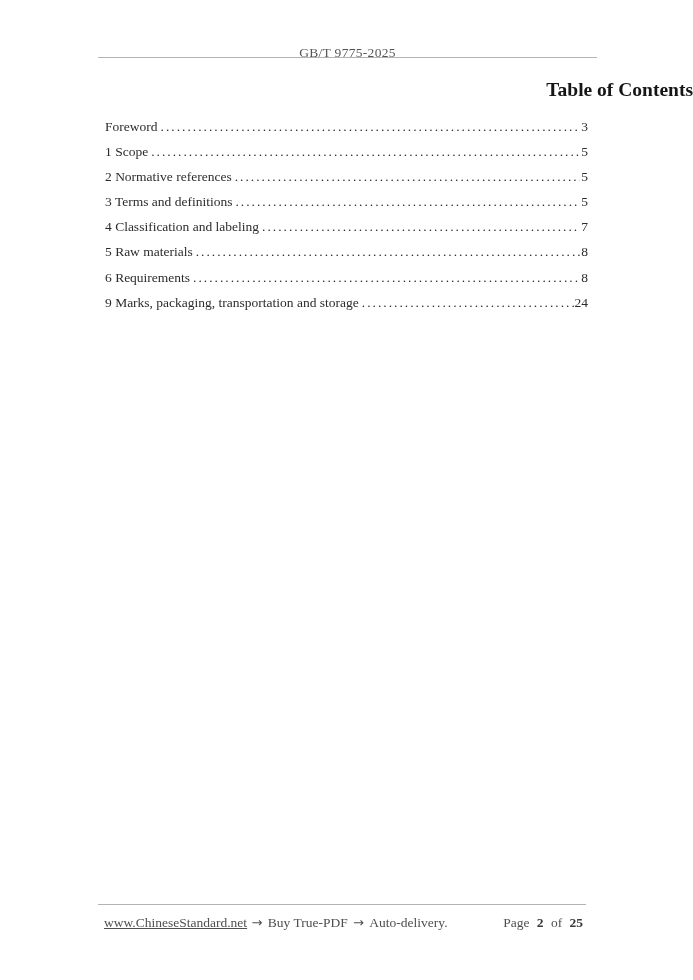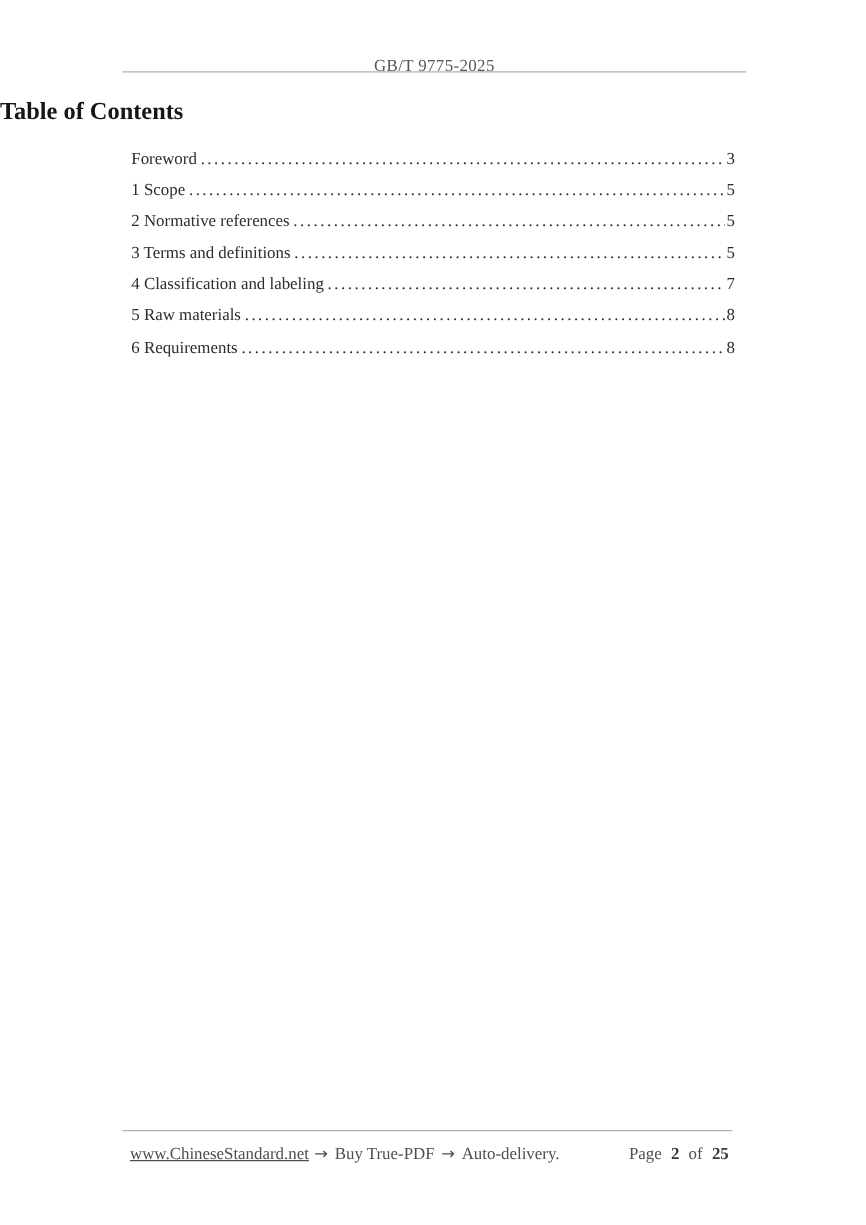--- a/index.html
+++ b/index.html
@@ -21,21 +21,21 @@
     margin-top: 12px;
   }
   .header-rule {
     position: absolute; top: 57px; left: 98px; width: 499px; height: 1px;
     background: #b3b3b3;
   }
 
   
   .toc-title {
     position: absolute; top: 79px; left: 0; width: 693px; margin: 0;
-    text-align: left; font-size: 19.5px; font-weight: bold; color: #161616;
+    text-align: right; font-size: 19.5px; font-weight: bold; color: #161616;
   }
 
   
   .toc {
     position: absolute; top: 114px; left: 105px; width: 483px;
     font-size: 13.5px; color: #2c2c2c;
   }
   .toc-row {
     display: flex; align-items: baseline;
     height: 25.1px; line-height: 25.1px;
@@ -116,20 +116,25 @@
     </div>
 
     <div class="toc-row">
       <span class="toc-label">6 Requirements</span>
       <span class="leader"></span>
       <span class="toc-page">8</span>
     </div>
 
 
 
+    <div class="toc-row">
+      <span class="toc-label">9 Marks, packaging, transportation and storage</span>
+      <span class="leader"></span>
+      <span class="toc-page">24</span>
+    </div>
   </div>
 
   <div class="footer-rule"></div>
 
   <div class="footer">
     <div class="footer-left">
       <a class="footer-link">www.ChineseStandard.net</a>
       <span class="arrow">→</span>
       <span>Buy True-PDF</span>
       <span class="arrow">→</span>

